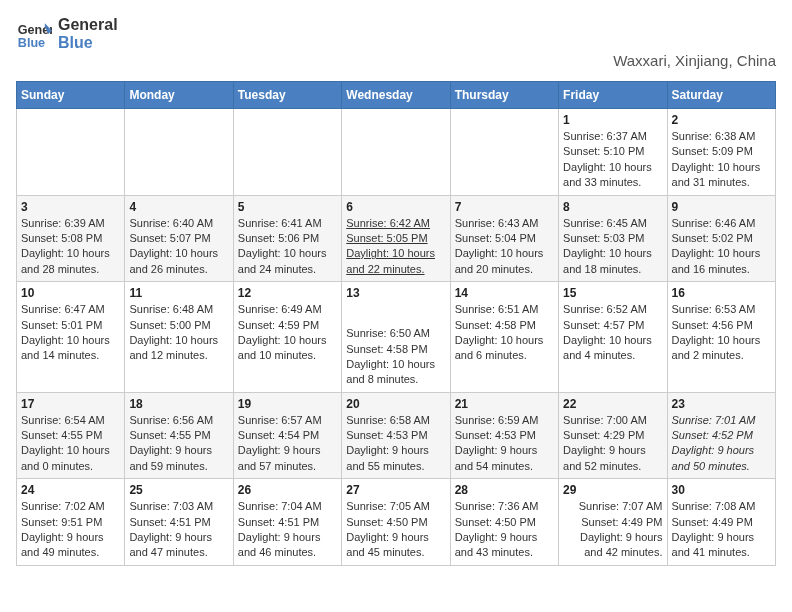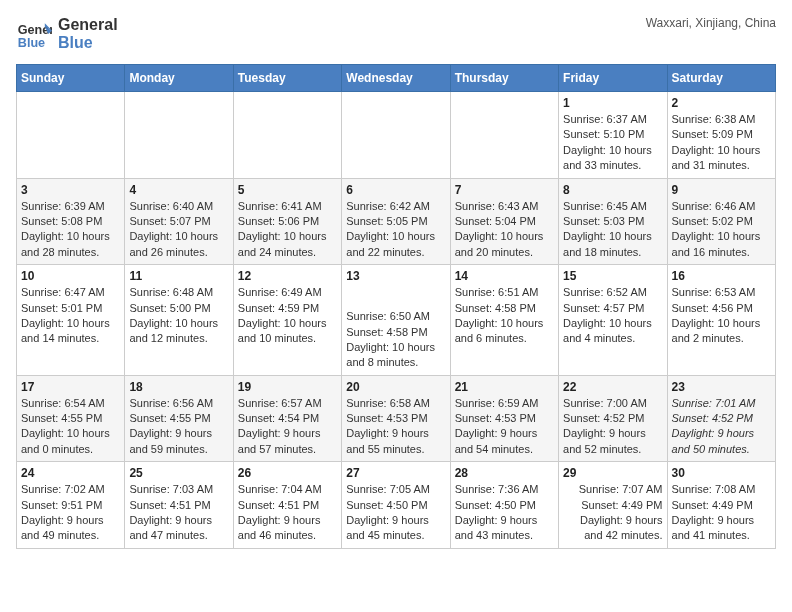--- a/index.html
+++ b/index.html
@@ -27,22 +27,23 @@
     }
     .title-block {
       text-align: right;
     }
     .month-title {
       font-size: 32px;
       color: #333;
       font-weight: normal;
     }
     .location {
-      font-size: 12px;
+      font-size: 15px;
       color: #555;
+      margin-top: 36px;
     }
     .calendar {
       width: 100%;
       border-collapse: collapse;
       font-size: 11px;
     }
     .calendar th {
       background-color: #4a7fc1;
       color: white;
       padding: 6px 4px;
@@ -147,21 +148,21 @@
 Daylight: 10 hours and 26 minutes.</div>
         </td>
         <td>
           <div class="day-num">5</div>
           <div class="day-info" style="white-space: pre-line;">Sunrise: 6:41 AM
 Sunset: 5:06 PM
 Daylight: 10 hours and 24 minutes.</div>
         </td>
         <td>
           <div class="day-num">6</div>
-          <div class="day-info" style="white-space: pre-line;">Sunrise: 6:42 AM
+          <div class="day-info" style="white-space: pre-line; text-decoration: underline;">Sunrise: 6:42 AM
 Sunset: 5:05 PM
 Daylight: 10 hours and 22 minutes.</div>
         </td>
         <td>
           <div class="day-num">7</div>
           <div class="day-info" style="white-space: pre-line;">Sunrise: 6:43 AM
 Sunset: 5:04 PM
 Daylight: 10 hours and 20 minutes.</div>
         </td>
         <td>
@@ -248,21 +249,21 @@
         </td>
         <td>
           <div class="day-num">21</div>
           <div class="day-info" style="white-space: pre-line;">Sunrise: 6:59 AM
 Sunset: 4:53 PM
 Daylight: 9 hours and 54 minutes.</div>
         </td>
         <td>
           <div class="day-num">22</div>
           <div class="day-info" style="white-space: pre-line;">Sunrise: 7:00 AM
-Sunset: 4:52 PM
+Sunset: 4:29 PM
 Daylight: 9 hours and 52 minutes.</div>
         </td>
         <td>
           <div class="day-num">23</div>
           <div class="day-info" style="white-space: pre-line; font-style: italic;">Sunrise: 7:01 AM
 Sunset: 4:52 PM
 Daylight: 9 hours and 50 minutes.</div>
         </td>
       </tr>
       <tr>

